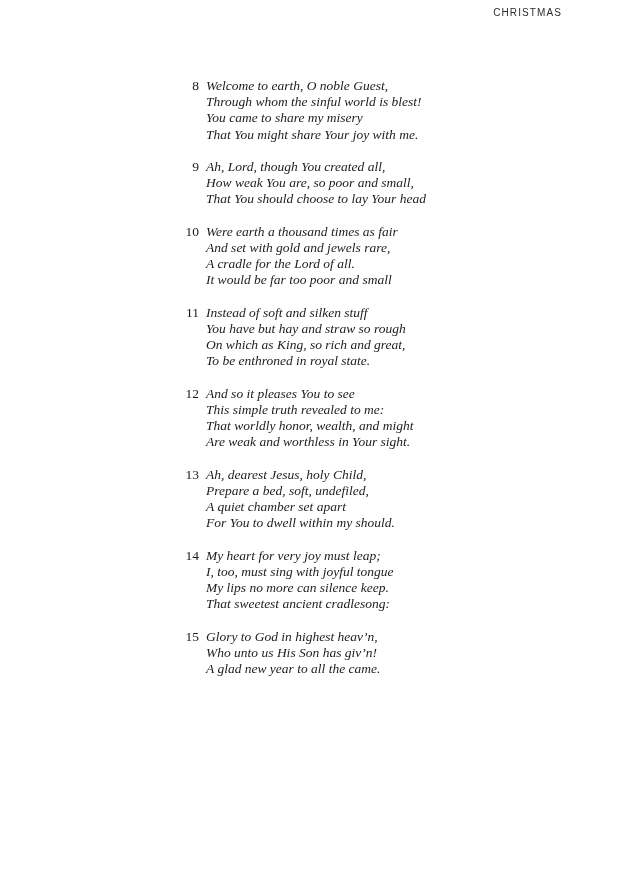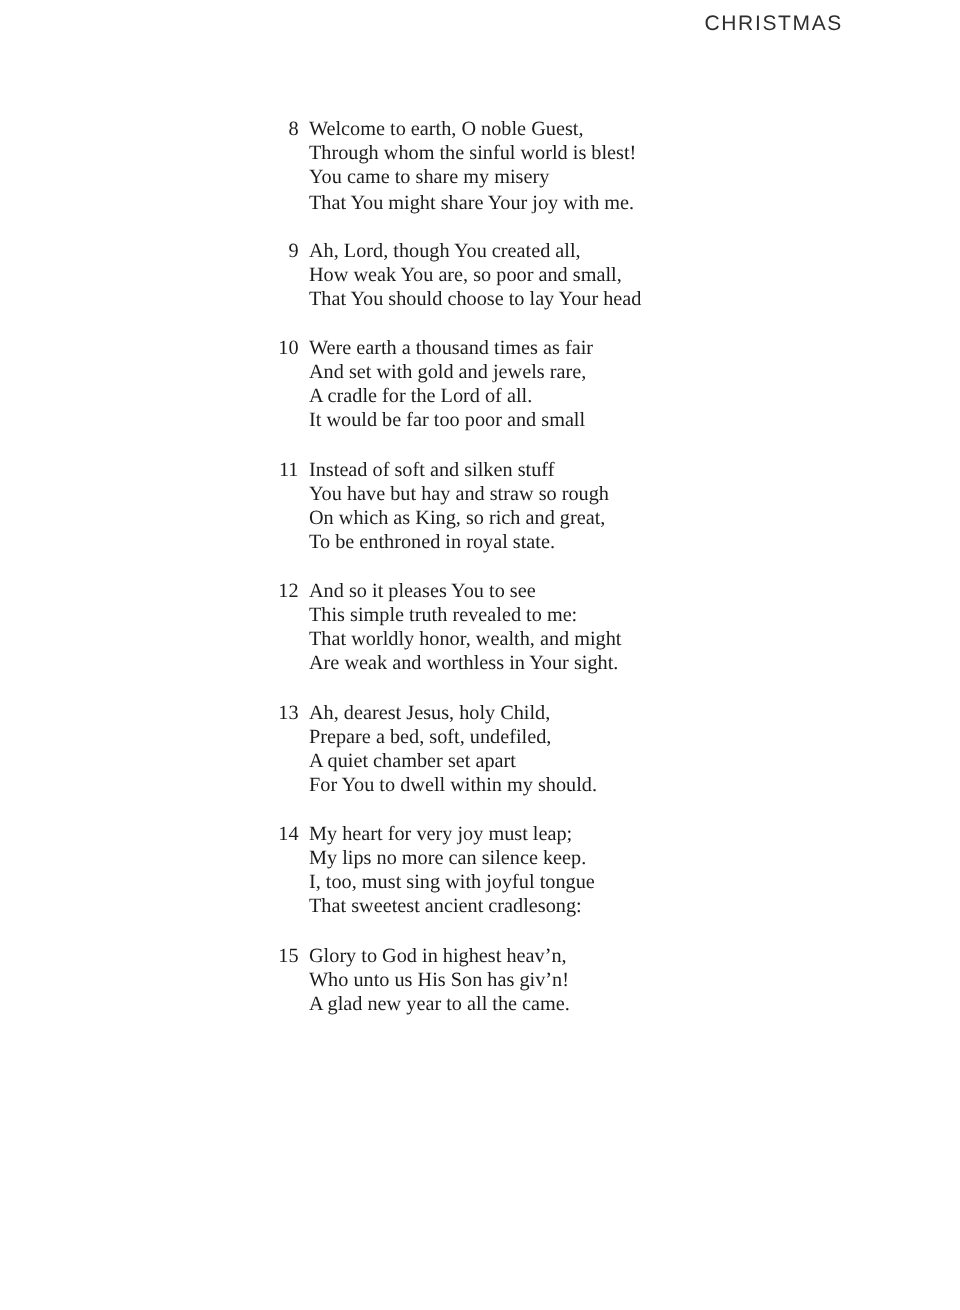--- a/index.html
+++ b/index.html
@@ -13,21 +13,21 @@
     height: 873px;
     background: #ffffff;
     overflow: hidden;
     font-family: "Liberation Serif", serif;
   }
   .running-head {
     position: absolute;
     top: 7px;
     right: 78px;
     font-family: "Liberation Sans", sans-serif;
-    font-size: 14px;
+    font-size: 10px;
     letter-spacing: 1.1px;
     color: #2e2e2e;
     text-transform: uppercase;
   }
   .verses {
     position: absolute;
     top: 78px;
     left: 176px;
     color: #1c1c1c;
     font-size: 13.5px;
@@ -37,20 +37,21 @@
     display: flex;
     margin-bottom: 16.2px;
   }
   .vnum {
     width: 23px;
     text-align: right;
     flex: 0 0 auto;
   }
   .vlines {
     margin-left: 7px;
+    font-style: italic;
   }
   .vline {
     white-space: nowrap;
   }
 </style>
 </head>
 <body>
 
 <div class="page">
 
@@ -114,22 +115,22 @@
         <div class="vline">Prepare a bed, soft, undefiled,</div>
         <div class="vline">A quiet chamber set apart</div>
         <div class="vline">For You to dwell within my should.</div>
       </div>
     </div>
 
     <div class="verse">
       <div class="vnum">14</div>
       <div class="vlines">
         <div class="vline">My heart for very joy must leap;</div>
+        <div class="vline">I, too, must sing with joyful tongue</div>
         <div class="vline">My lips no more can silence keep.</div>
-        <div class="vline">I, too, must sing with joyful tongue</div>
         <div class="vline">That sweetest ancient cradlesong:</div>
       </div>
     </div>
 
     <div class="verse">
       <div class="vnum">15</div>
       <div class="vlines">
         <div class="vline">Glory to God in highest heav’n,</div>
         <div class="vline">Who unto us His Son has giv’n!</div>
         <div class="vline">A glad new year to all the came.</div>

